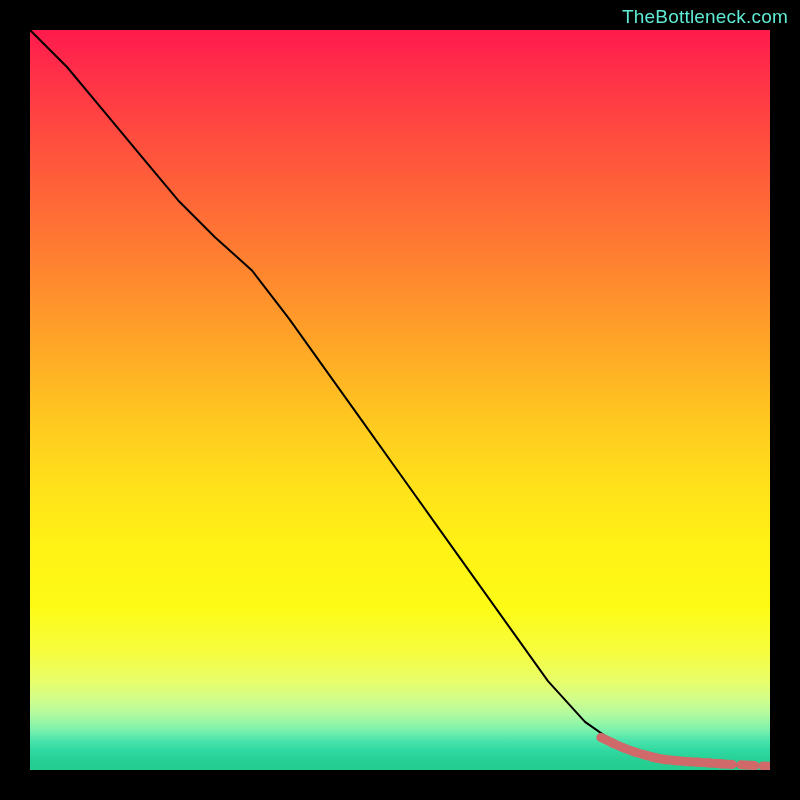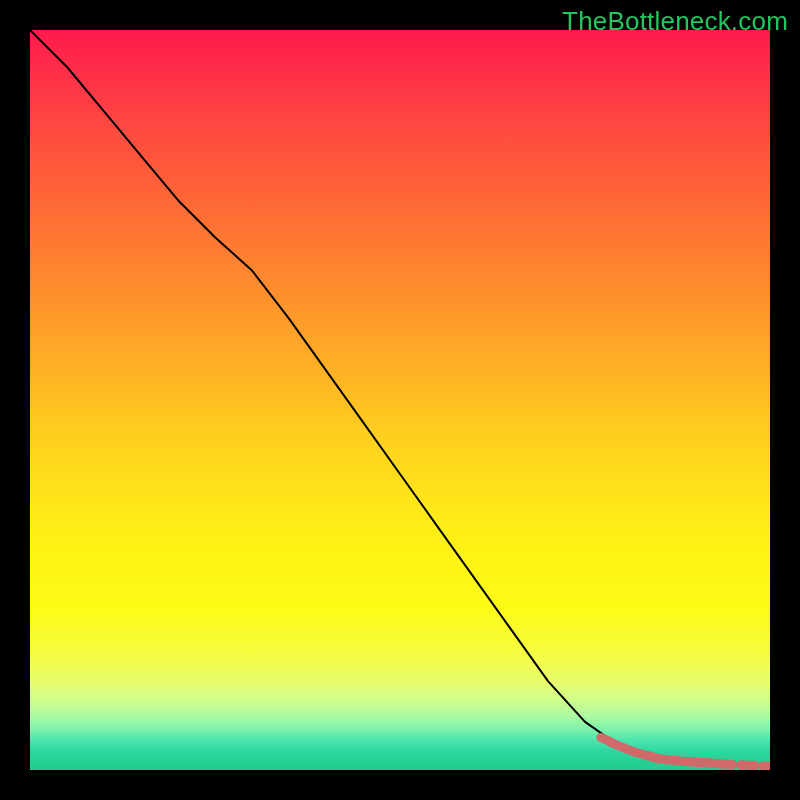--- a/index.html
+++ b/index.html
@@ -54,22 +54,22 @@
     position: absolute;
     inset: 0;
     width: 740px;
     height: 740px;
     pointer-events: none;
   }
   .attribution {
     position: absolute;
     top: 6px;
     right: 12px;
-    color: #22c55e;
-    font-size: 26px;
+    color: #5eead4;
+    font-size: 19px;
     letter-spacing: 0.2px;
     font-weight: 400;
   }
 </style>
 </head>
 <body>
 
 <div class="stage">
 
   <div class="attribution">TheBottleneck.com</div>

